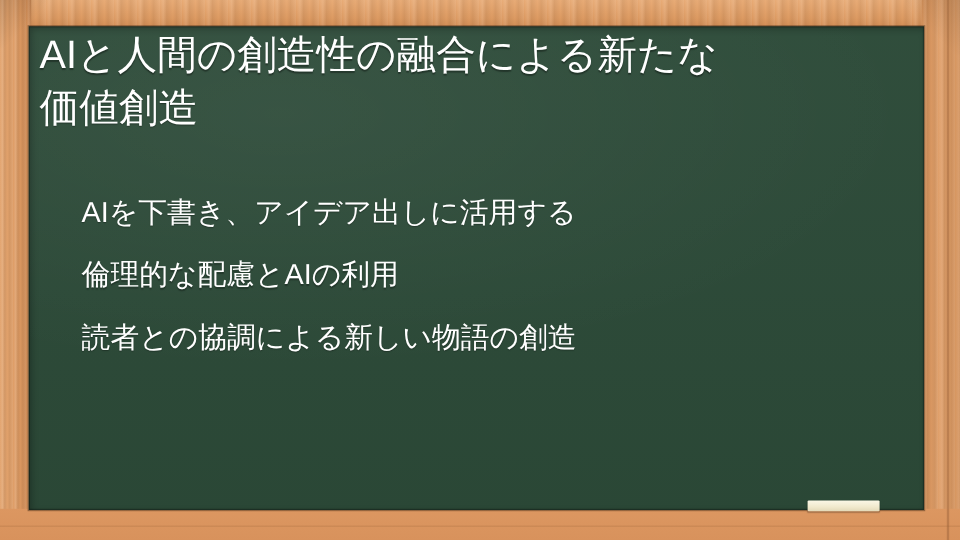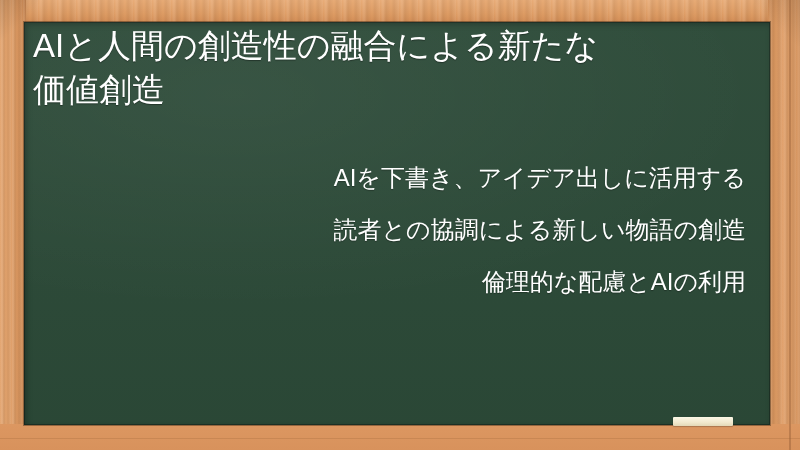--- a/index.html
+++ b/index.html
@@ -134,27 +134,26 @@
     color: #ffffff;
     font-size: 33px;
     line-height: 44px;
     font-weight: 400;
     letter-spacing: 0px;
     white-space: pre-line;
     text-shadow: 0 1px 1px rgba(0,0,0,0.35);
   }
   .bullets {
     position: absolute;
-    left: 32px;
+    left: 44px;
     top: 130px;
     width: 690px;
     margin: 0;
     padding: 0;
     list-style: none;
-    text-align: right;
   }
   .bullets li {
     color: #ffffff;
     font-size: 24px;
     line-height: 52px;
     font-weight: 400;
     white-space: nowrap;
     text-shadow: 0 1px 1px rgba(0,0,0,0.30);
   }
 
@@ -186,20 +185,20 @@
   <div class="frame-grain-b"></div>
 
   <div class="board">
     <div class="board-sheen"></div>
 
     <div class="title">AIと人間の創造性の融合による新たな
 価値創造</div>
 
     <ul class="bullets">
       <li>AIを下書き、アイデア出しに活用する</li>
+      <li>倫理的な配慮とAIの利用</li>
       <li>読者との協調による新しい物語の創造</li>
-      <li>倫理的な配慮とAIの利用</li>
     </ul>
 
     <div class="chalk"></div>
   </div>
 
 </div>
 
 </body></html>

